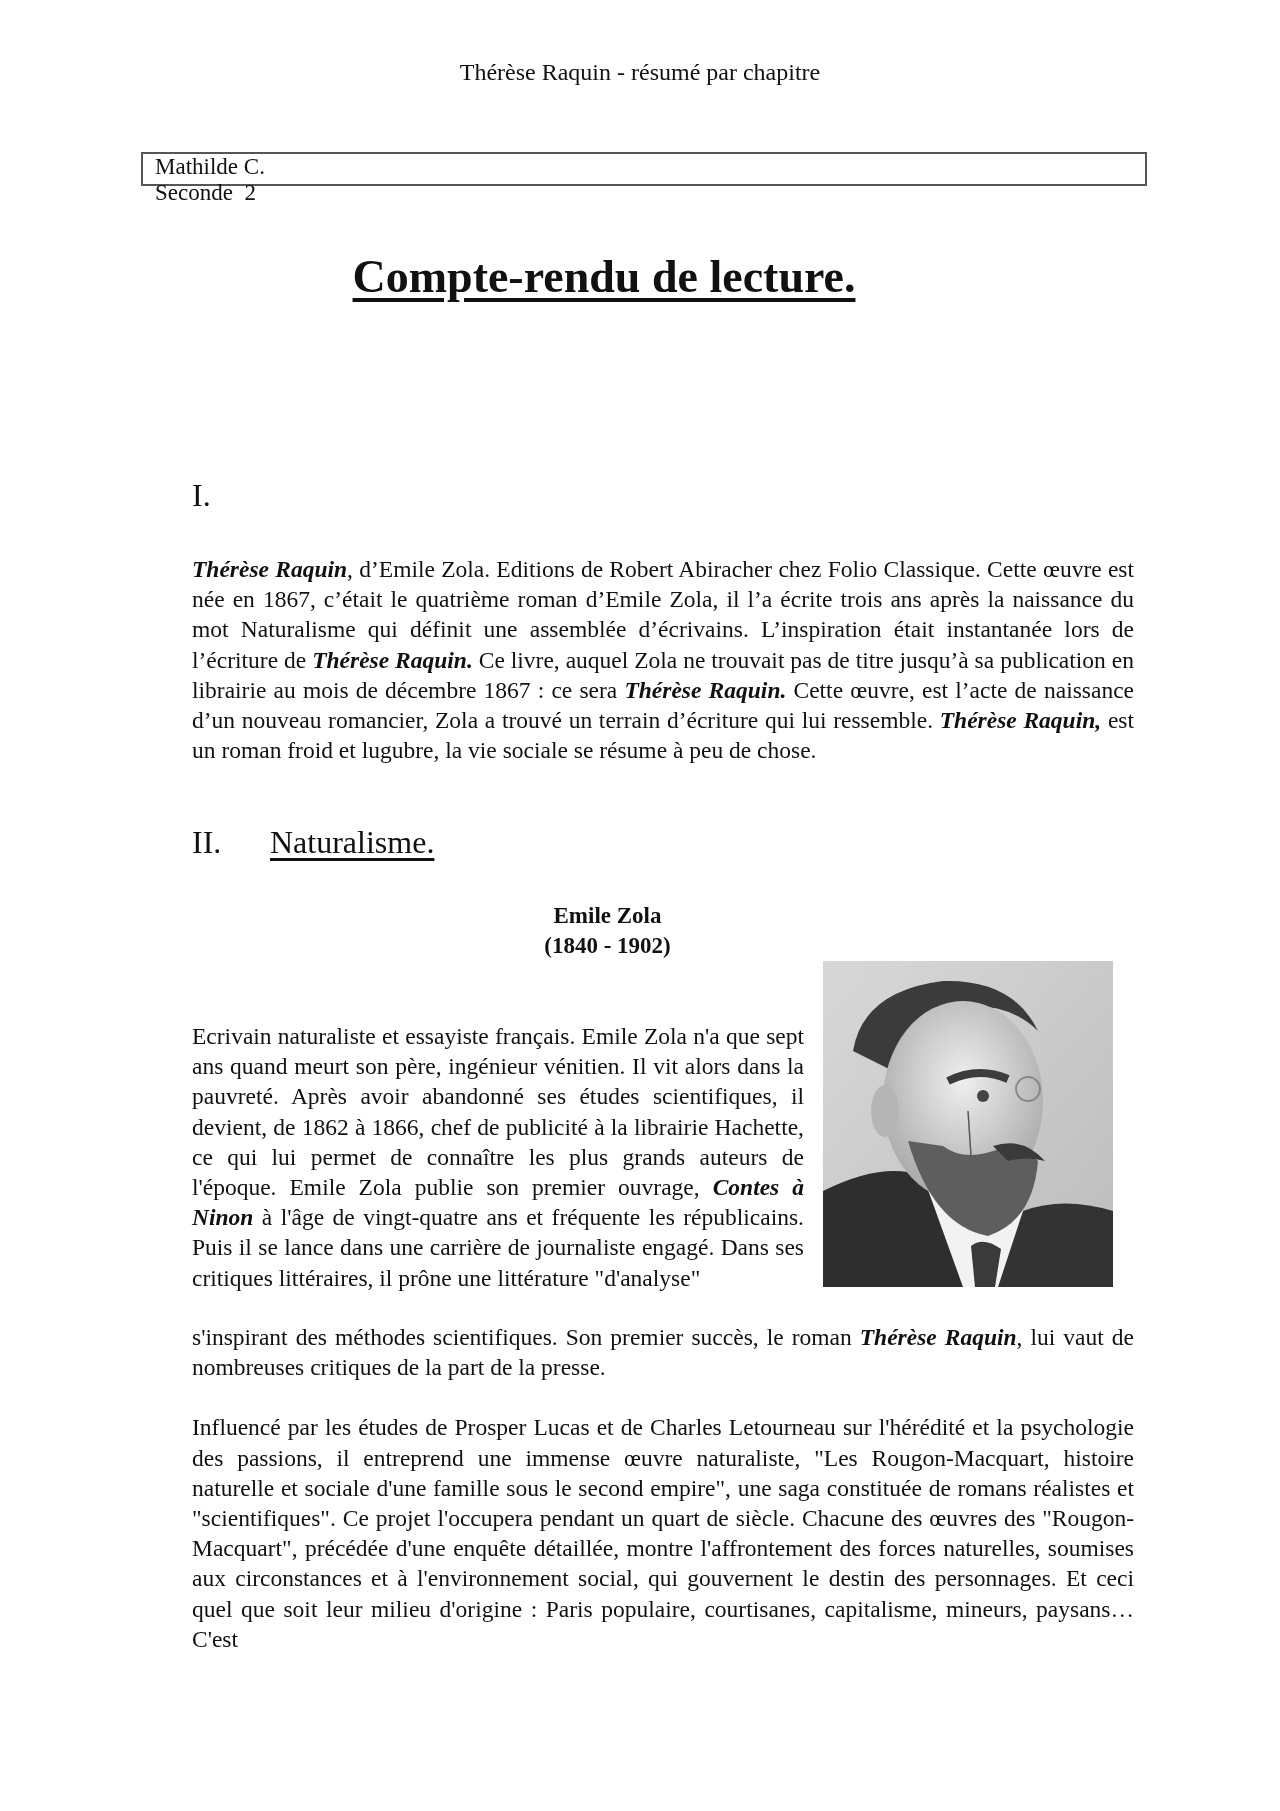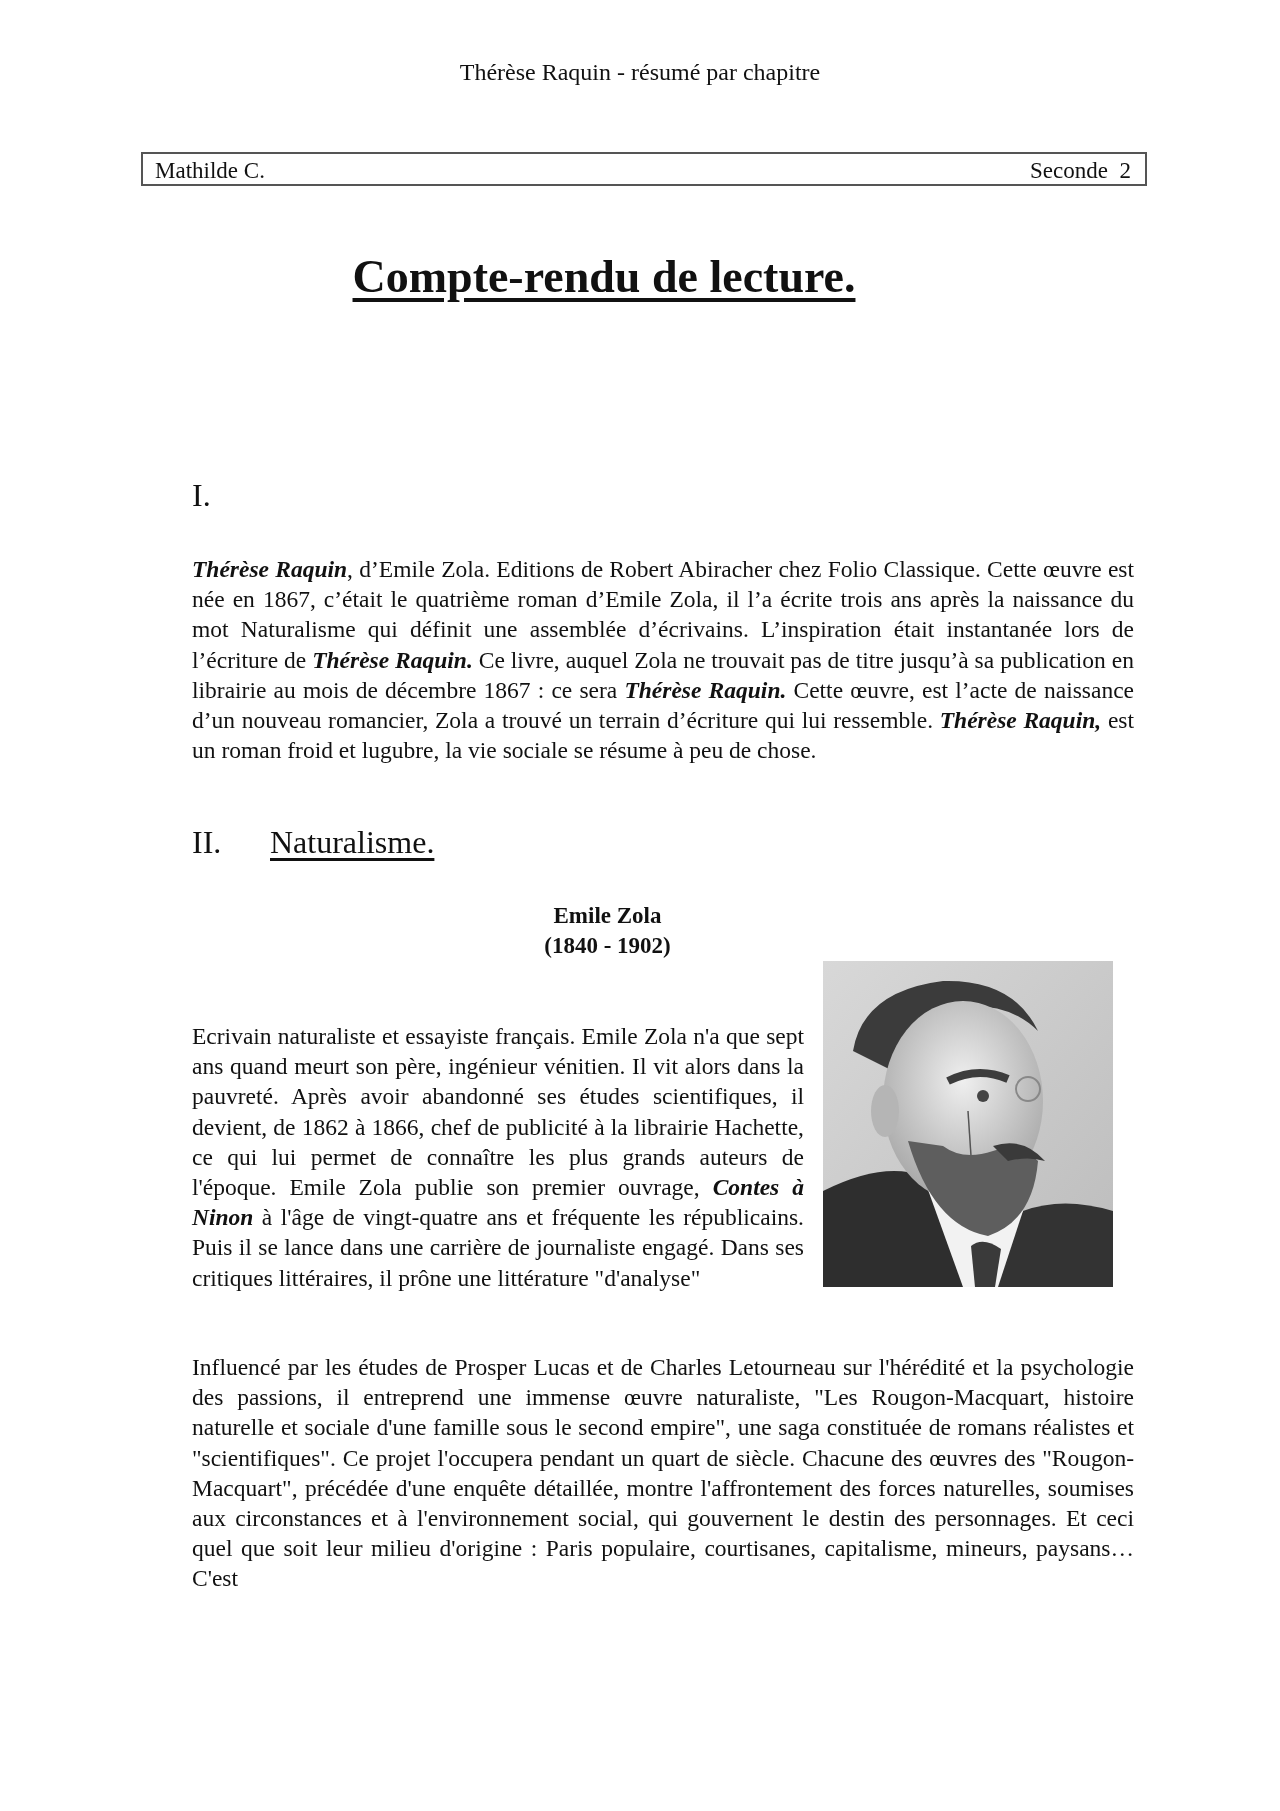--- a/index.html
+++ b/index.html
@@ -7,22 +7,22 @@
     width: 1280px; height: 1811px; position: relative; overflow: hidden;
     font-family: "Liberation Serif", "DejaVu Serif", serif; color: #111;
   }
   .page-header {
     position: absolute; top: 50px; left: 0; width: 1280px; text-align: center;
     font-size: 24px; line-height: 44px;
   }
   .info-box {
     position: absolute; top: 152px; left: 141px; width: 1006px; height: 34px;
     border: 2px solid #555; box-sizing: border-box;
-    display: flex; justify-content: space-between; align-items: flex-end;
-    padding: 0 14px 0 12px; font-size: 23px;
+    display: flex; justify-content: space-between; align-items: flex-start;
+    padding: 0 14px 0 12px; font-size: 23px; flex-direction: column;
   }
   .doc-title {
     position: absolute; top: 249px; left: 0; width: 1208px; text-align: center;
     font-size: 46px; font-weight: bold; line-height: 56px;
   }
   .doc-title span { text-decoration: underline; text-decoration-thickness: 4px; text-underline-offset: 6px; }
   .section-heading {
     position: absolute; left: 192px; font-size: 32px; line-height: 40px;
     display: flex;
   }
@@ -120,14 +120,15 @@
     <path d="M85 180 Q110 265 165 275 Q210 260 215 200 Q195 180 170 190 Q140 200 120 185 Z" fill="#5e5e5e"></path>
     <path d="M170 185 Q200 175 222 200 Q205 195 185 200 Z" fill="#3a3a3a"></path>
   </svg>
 </div>
 
 <div class="bio-text">
   <p><span>Ecrivain naturaliste et essayiste français. Emile Zola n'a que sept ans quand meurt son père, ingénieur vénitien. Il vit alors dans la pauvreté. Après avoir abandonné ses études scientifiques, il devient, de 1862 à 1866, chef de publicité à la librairie Hachette, ce qui lui permet de connaître les plus grands auteurs de l'époque. Emile Zola publie son premier ouvrage, </span><span class="bi">Contes à Ninon</span><span> à l'âge de vingt-quatre ans et fréquente les républicains. Puis il se lance dans une carrière de journaliste engagé. Dans ses critiques littéraires, il prône une littérature "d'analyse"</span></p>
 </div>
 
 <div class="bio-cont">
+  <p style="margin:0;"><span>s'inspirant des méthodes scientifiques. Son premier succès, le roman </span><span class="bi">Thérèse Raquin</span><span>, lui vaut de nombreuses critiques de la part de la presse.</span></p>
   <p style="margin:30px 0 0 0;">Influencé par les études de Prosper Lucas et de Charles Letourneau sur l'hérédité et la psychologie des passions, il entreprend une immense œuvre naturaliste, "Les Rougon-Macquart, histoire naturelle et sociale d'une famille sous le second empire", une saga constituée de romans réalistes et "scientifiques". Ce projet l'occupera pendant un quart de siècle. Chacune des œuvres des "Rougon-Macquart", précédée d'une enquête détaillée, montre l'affrontement des forces naturelles, soumises aux circonstances et à l'environnement social, qui gouvernent le destin des personnages. Et ceci quel que soit leur milieu d'origine : Paris populaire, courtisanes, capitalisme, mineurs, paysans… C'est</p>
 </div>
 
 </body></html>

